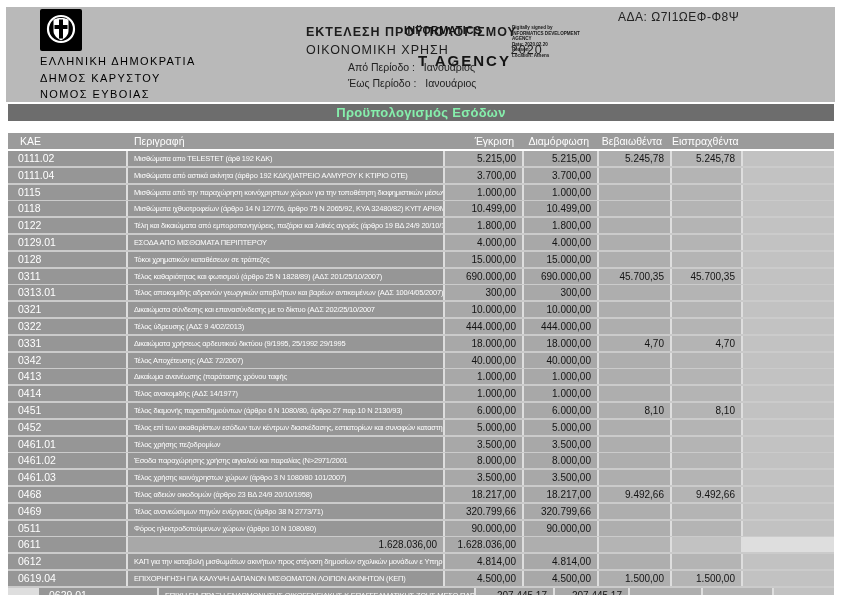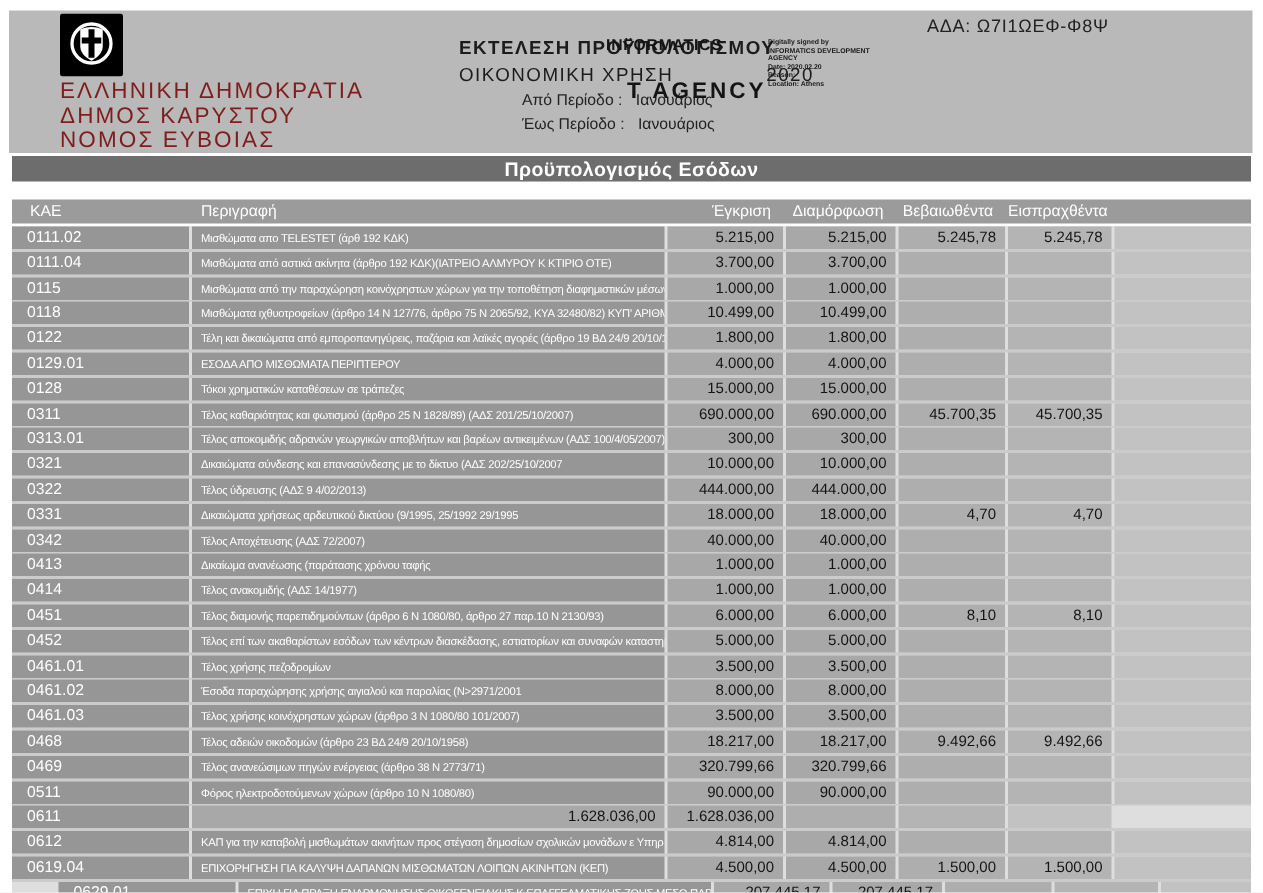--- a/index.html
+++ b/index.html
@@ -2,41 +2,41 @@
 <html><head>
 <meta charset="utf-8">
 <style>
   html,body{margin:0;padding:0;background:#ffffff;}
   .page{position:relative;width:842px;height:595px;background:#ffffff;overflow:hidden;
         font-family:"Liberation Sans",sans-serif;}
 
   
   .top-panel{position:absolute;left:6px;top:7px;width:829px;height:95px;background:#b9b9b9;}
   .emblem{position:absolute;left:34px;top:2px;width:42px;height:42px;}
-  .org-block{position:absolute;left:34px;top:46px;color:#7f1d1d;font-size:15px;
+  .org-block{position:absolute;left:34px;top:46px;color:#000000;font-size:11px;
              letter-spacing:1.4px;line-height:16.5px;white-space:nowrap;}
   .center-block{position:absolute;left:300px;top:18px;width:290px;color:#1c1c1c;}
   .title-main{font-weight:bold;font-size:12.5px;letter-spacing:1px;white-space:nowrap;}
   .title-row2{font-weight:normal;font-size:12.5px;letter-spacing:1px;margin-top:4px;display:flex;}
   .title-year{margin-left:62px;}
   .period-row{font-size:10.5px;margin-top:4px;margin-left:42px;color:#222;}
   .period-row .lbl{display:inline-block;}
   .period-row .val{display:inline-block;margin-left:6px;}
   .ada{position:absolute;left:612px;top:3px;font-size:12px;color:#222;letter-spacing:0.5px;}
 
   
   .stamp{position:absolute;left:398px;top:17px;width:190px;color:#141414;z-index:5;}
   .stamp-big1{font-weight:bold;font-size:10.5px;letter-spacing:0.5px;}
   .stamp-big2{font-weight:bold;font-size:15px;letter-spacing:2px;margin-left:14px;margin-top:16px;}
   .stamp-small{position:absolute;left:108px;top:1px;width:86px;font-size:4.6px;line-height:5.6px;
                color:#1a1a1a;font-weight:bold;}
 
   
   .btable{position:absolute;left:8px;top:104px;width:826px;}
-  .tbar{height:17px;line-height:17px;background:#6d6d6d;color:#ffffff;font-weight:bold;
+  .tbar{height:17px;line-height:17px;background:#6d6d6d;color:#86efac;font-weight:bold;
         font-size:13px;text-align:center;margin-bottom:2px;letter-spacing:0.3px;}
   .grid{display:grid;grid-template-columns:118px 315px 77px 73px 71px 69px 1fr;column-gap:2px;}
   .thead{background:#9b9b9b;height:16px;margin-bottom:2px;margin-top:12px;}
   .h{color:#ffffff;font-size:10.5px;line-height:16px;white-space:nowrap;overflow:hidden;}
   .h-kae{padding-left:12px;}
   .h-desc{padding-left:6px;}
   .h-num{text-align:right;padding-right:8px;}
   .tbody{background:#cbcbcb;}
   .row{height:15px;margin-bottom:1.8px;background:#dedede;}
   .row:last-child{margin-bottom:0;padding-left:31px;}

